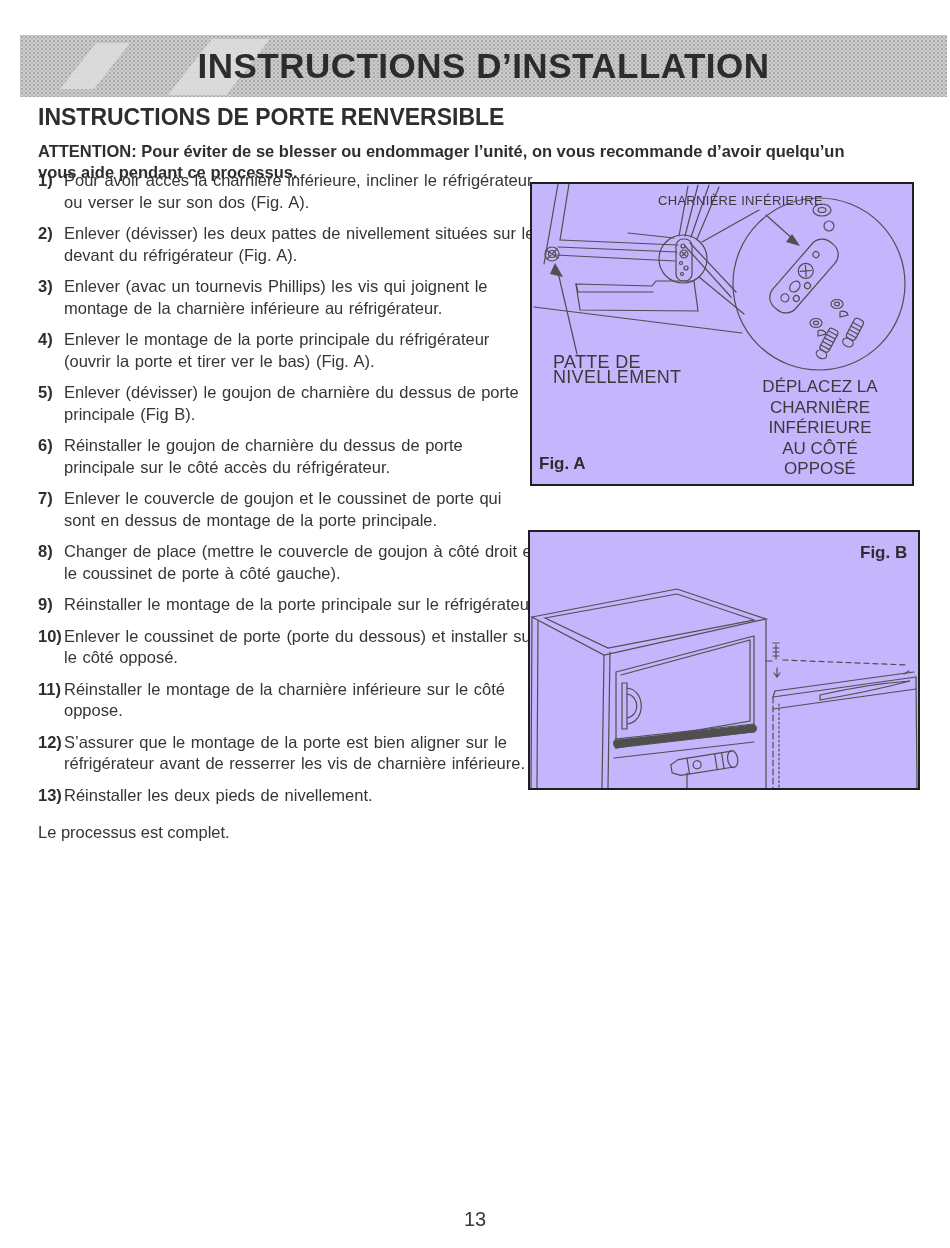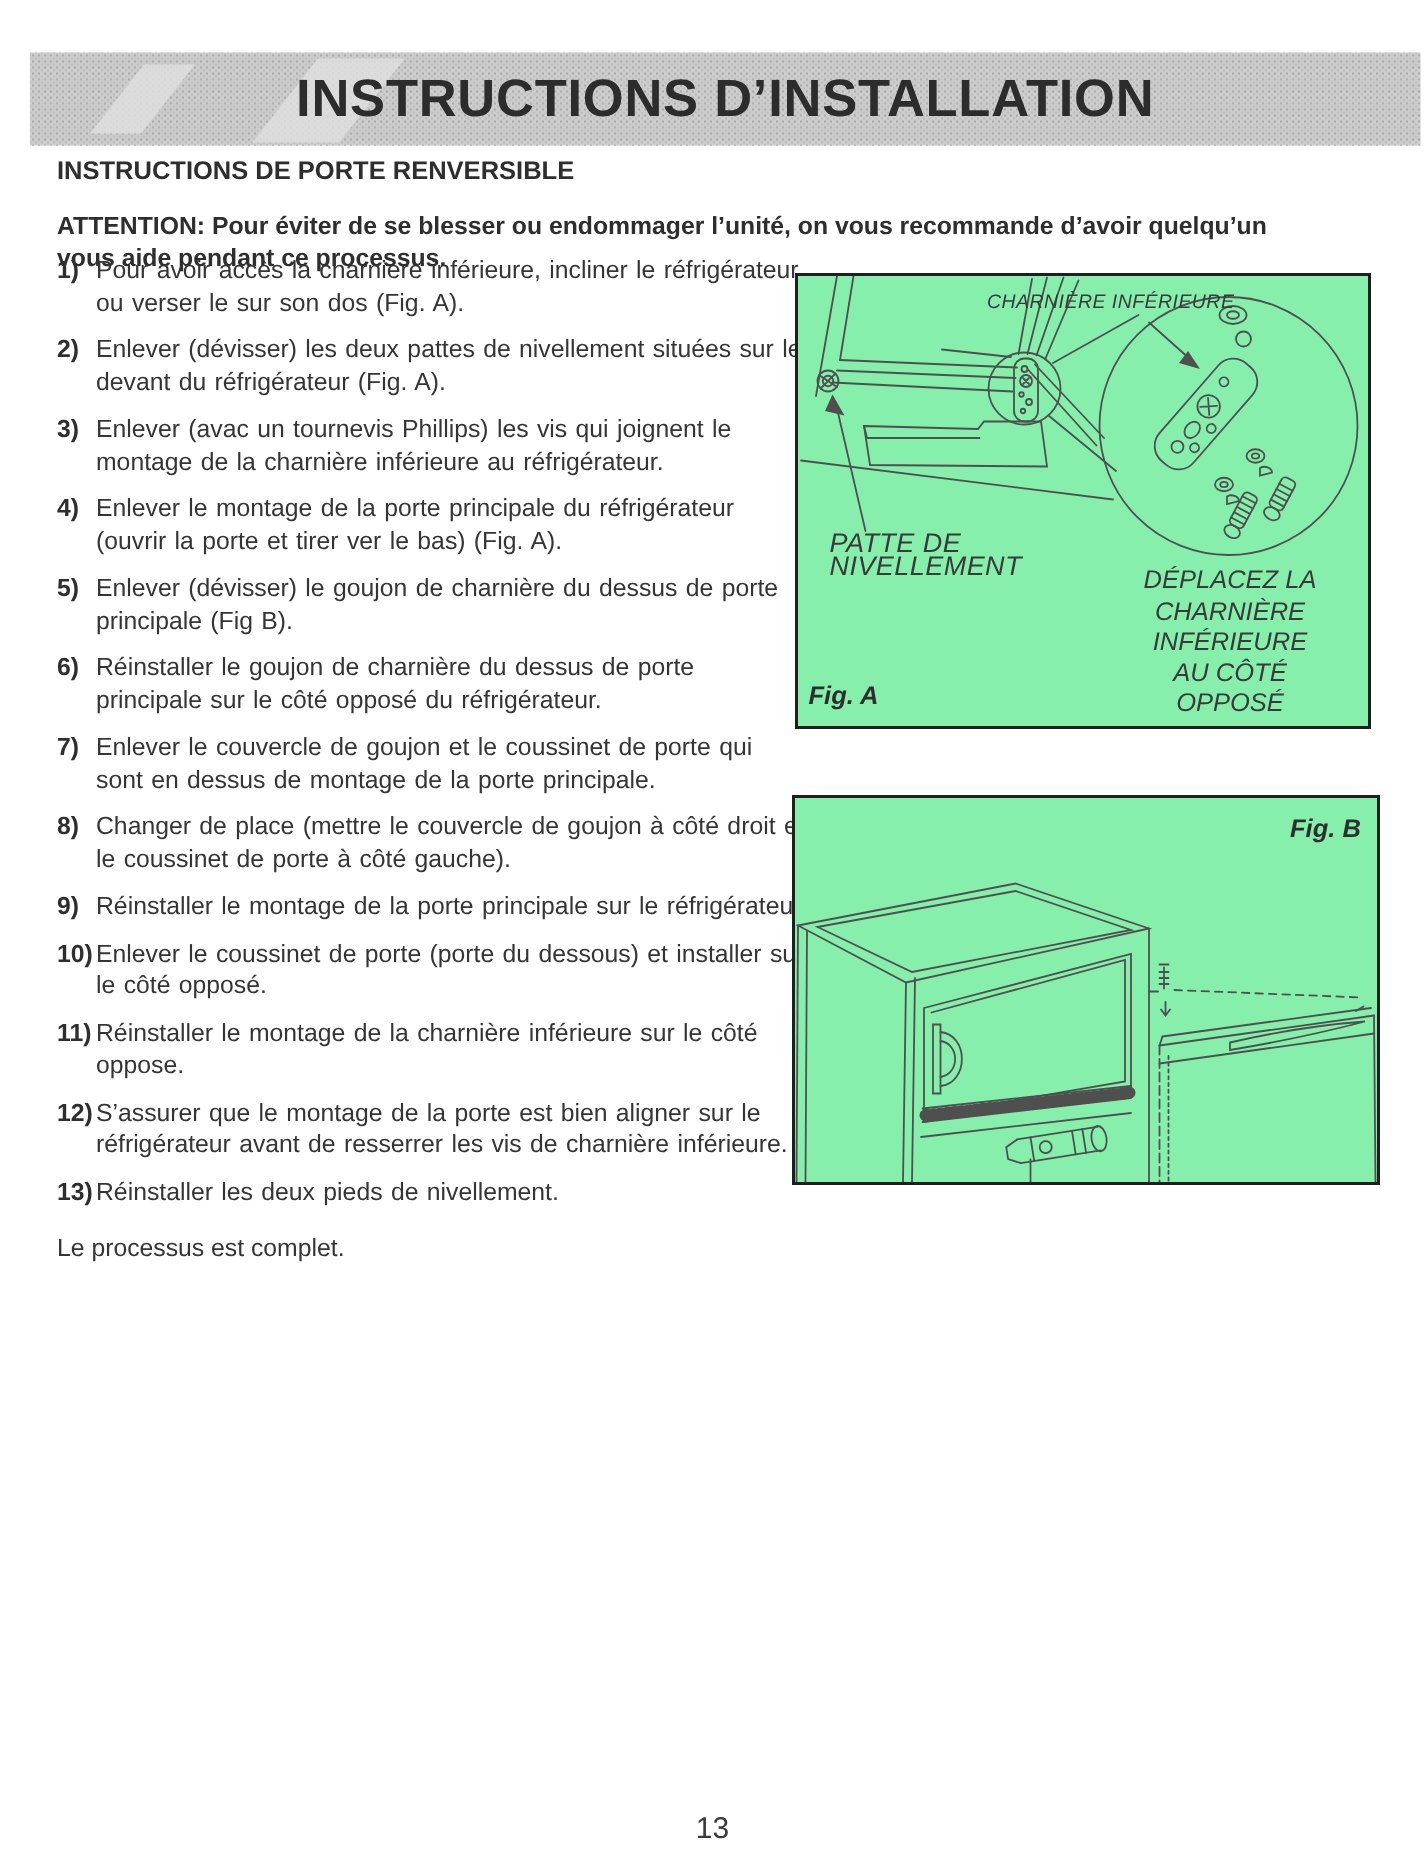--- a/index.html
+++ b/index.html
@@ -18,29 +18,29 @@
     display:flex;align-items:center;justify-content:center;overflow:hidden;
   }
   .band .slash{position:absolute;background:#dedede;opacity:.85;transform:skewX(-38deg);}
   .slash.s1{left:58px;top:8px;width:34px;height:46px;}
   .slash.s2{left:170px;top:4px;width:58px;height:56px;}
   .band-title{
     position:relative;font-size:35px;font-weight:bold;letter-spacing:.5px;
     color:#2c2c2c;white-space:nowrap;
   }
   
-  .sec-heading{position:absolute;left:38px;top:104px;font-size:17px;font-weight:bold;color:#2e2e2e;}
+  .sec-heading{position:absolute;left:38px;top:104px;font-size:23px;font-weight:bold;color:#2e2e2e;}
   .attention{position:absolute;left:38px;top:141px;width:848px;font-size:16.5px;line-height:21px;font-weight:bold;color:#2e2e2e;}
   
   .steps{position:absolute;left:38px;top:170px;width:500px;}
   .step{position:relative;padding-left:26px;margin-bottom:10px;font-size:16.5px;line-height:21.5px;word-spacing:1px;}
   .step .num{position:absolute;left:0;top:0;font-weight:bold;color:#2e2e2e;}
   .closing{margin-top:16px;font-size:16.5px;line-height:21.5px;}
   
-  .figbox{position:absolute;border:2px solid #1f1f1f;background:#86efac;font-style:italic;}
+  .figbox{position:absolute;border:2px solid #1f1f1f;background:#c4b5fd;}
   .figA{left:530px;top:182px;width:380px;height:300px;}
   .figB{left:528px;top:530px;width:388px;height:256px;}
   .figbox svg{position:absolute;left:0;top:0;}
   .figlabel{position:absolute;color:#3a3a3a;}
   .prelines{white-space:pre-line;}
   .labA-hinge{left:126px;top:9px;font-size:13px;letter-spacing:.3px;}
   .labA-leg{left:21px;top:171px;font-size:18px;line-height:15px;letter-spacing:.3px;}
   .labA-move{left:200px;top:193px;width:176px;font-size:17px;line-height:20.5px;text-align:center;}
   .labA-cap{left:7px;top:270px;font-size:17px;font-weight:bold;color:#2e2e2e;}
   .labB-instr{left:8px;top:6px;font-size:16.5px;line-height:21px;letter-spacing:.2px;}
@@ -61,21 +61,21 @@
 
   <div class="sec-heading">INSTRUCTIONS DE PORTE RENVERSIBLE</div>
   <div class="attention">ATTENTION: Pour éviter de se blesser ou endommager l’unité, on vous recommande d’avoir quelqu’un vous aide pendant ce processus.</div>
 
   <div class="steps">
     <div class="step"><span class="num">1)</span><span>Pour avoir accès la charnière inférieure, incliner le réfrigérateur ou verser le sur son dos (Fig. A).</span></div>
     <div class="step"><span class="num">2)</span><span>Enlever (dévisser) les deux pattes de nivellement situées sur le devant du réfrigérateur (Fig. A).</span></div>
     <div class="step"><span class="num">3)</span><span>Enlever (avac un tournevis Phillips) les vis qui joignent le montage de la charnière inférieure au réfrigérateur.</span></div>
     <div class="step"><span class="num">4)</span><span>Enlever le montage de la porte principale du réfrigérateur (ouvrir la porte et tirer ver le bas) (Fig. A).</span></div>
     <div class="step"><span class="num">5)</span><span>Enlever (dévisser) le goujon de charnière du dessus de porte principale (Fig B).</span></div>
-    <div class="step"><span class="num">6)</span><span>Réinstaller le goujon de charnière du dessus de porte principale sur le côté opposé du réfrigérateur.</span></div>
+    <div class="step"><span class="num">6)</span><span>Réinstaller le goujon de charnière du dessus de porte principale sur le côté accès du réfrigérateur.</span></div>
     <div class="step"><span class="num">7)</span><span>Enlever le couvercle de goujon et le coussinet de porte qui sont en dessus de montage de la porte principale.</span></div>
     <div class="step"><span class="num">8)</span><span>Changer de place (mettre le couvercle de goujon à côté droit et le coussinet de porte à côté gauche).</span></div>
     <div class="step"><span class="num">9)</span><span>Réinstaller le montage de la porte principale sur le réfrigérateur.</span></div>
     <div class="step"><span class="num">10)</span><span>Enlever le coussinet de porte (porte du dessous) et installer sur le côté opposé.</span></div>
     <div class="step"><span class="num">11)</span><span>Réinstaller le montage de la charnière inférieure sur le côté oppose.</span></div>
     <div class="step"><span class="num">12)</span><span>S’assurer que le montage de la porte est bien aligner sur le réfrigérateur avant de resserrer les vis de charnière inférieure.</span></div>
     <div class="step"><span class="num">13)</span><span>Réinstaller les deux pieds de nivellement.</span></div>
     <div class="closing">Le processus est complet.</div>
   </div>
 

